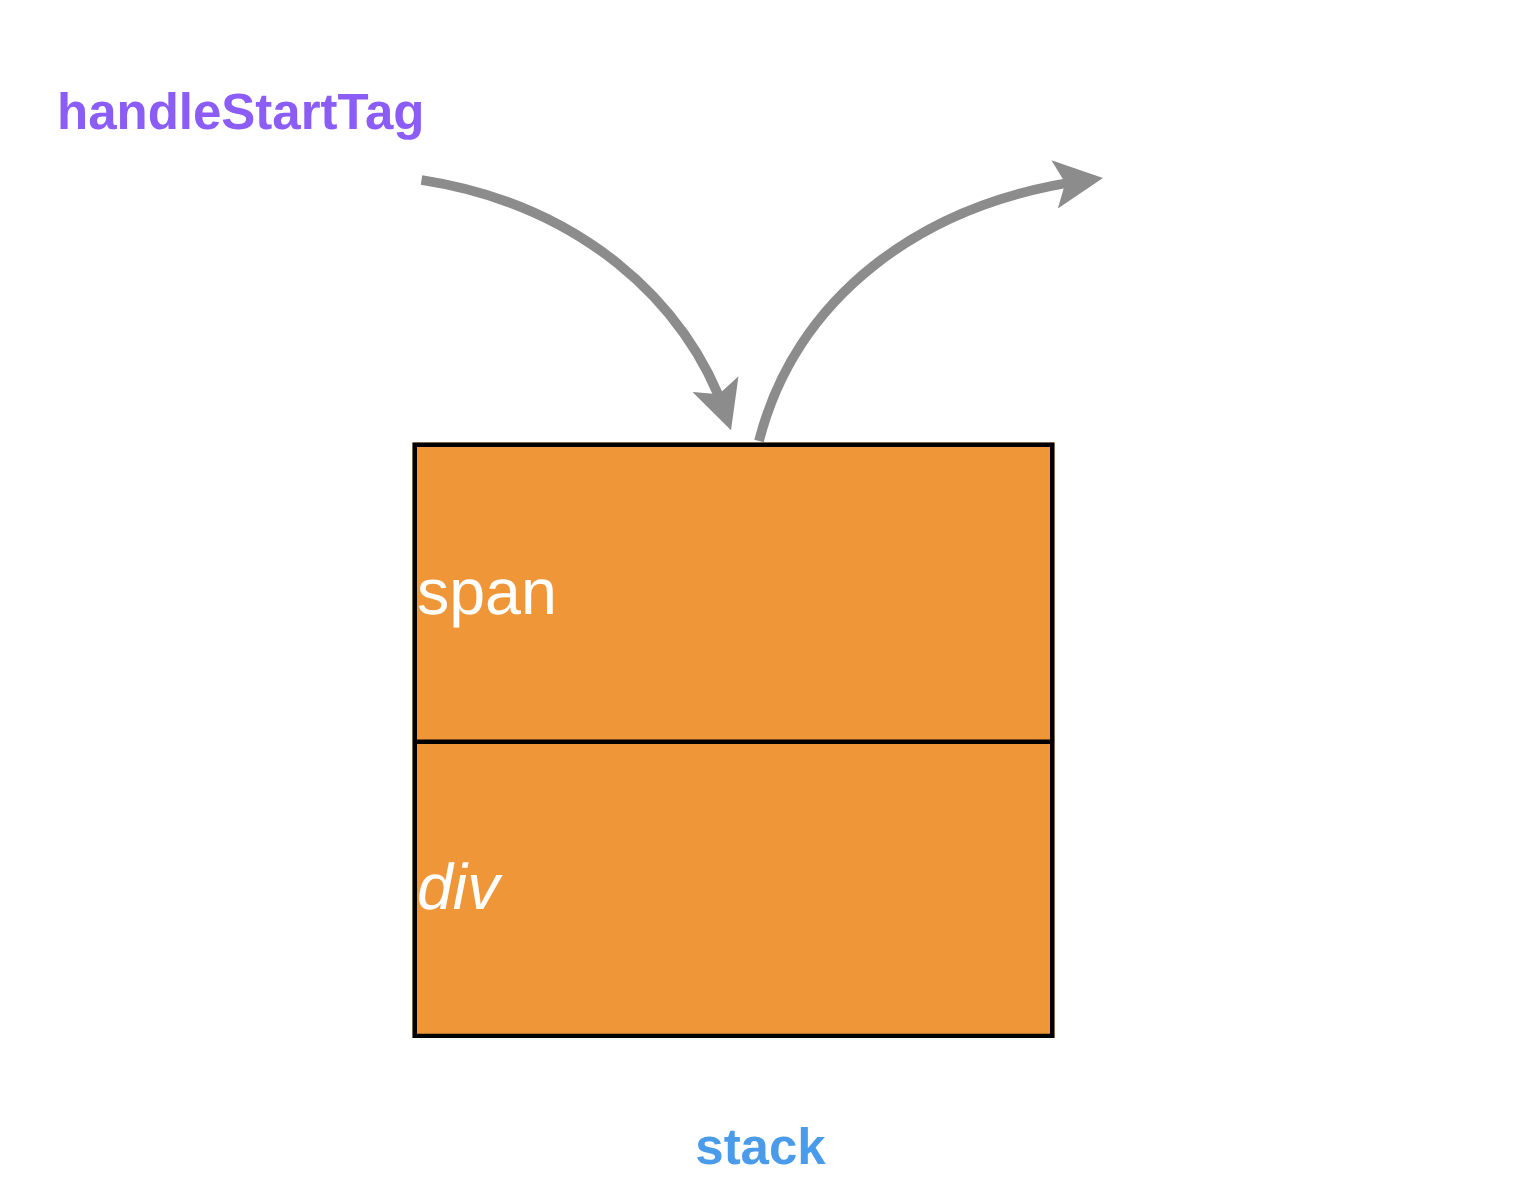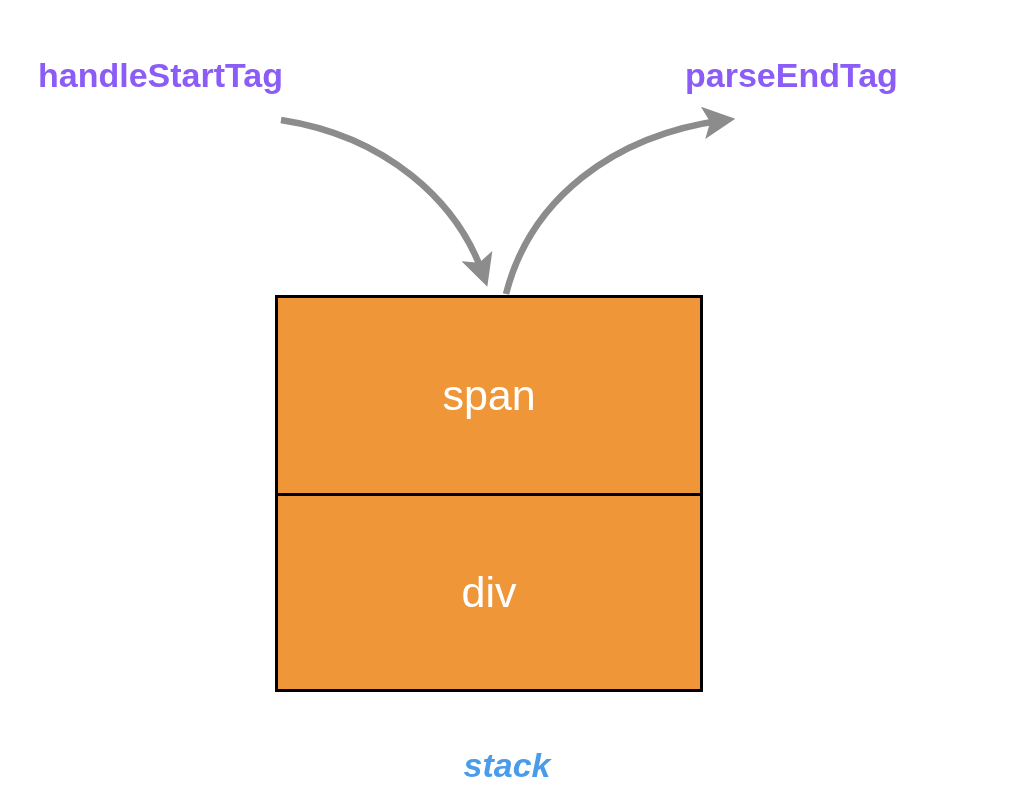--- a/index.html
+++ b/index.html
@@ -47,69 +47,68 @@
     border: 3px solid #000000;
     box-sizing: border-box;
     background: #ee9638;
     display: flex;
     flex-direction: column;
   }
   .stack-cell {
     background: #ee9638;
     display: flex;
     align-items: center;
-    justify-content: center;
+    justify-content: flex-start;
     color: #ffffff;
     font-family: "Liberation Sans", sans-serif;
     font-weight: normal;
     font-size: 43px;
     line-height: 1;
     box-sizing: border-box;
   }
   #stack-cell-span {
     height: 200px;
     border-bottom: 3px solid #000000;
   }
   #stack-cell-div {
     height: 194px;
+    font-style: italic;
   }
 
   
   #stack-caption {
     position: absolute;
     left: 0;
     top: 748px;
     width: 1014px;
     text-align: center;
     font-family: "Liberation Sans", sans-serif;
     font-weight: bold;
     font-size: 34px;
     line-height: 1;
     color: #4a9bea;
-    font-style: italic;
   }
 
   
   #arrow-layer {
     position: absolute;
     left: 0;
     top: 0;
     width: 1014px;
     height: 802px;
     pointer-events: none;
   }
 </style>
 </head>
 <body>
 
 <div id="canvas">
 
   <div class="fn-label" id="label-handle-start-tag">handleStartTag</div>
 
-  <div class="fn-label" id="label-parse-end-tag">parseEndTag</div>
 
   <svg id="arrow-layer" viewBox="0 0 1014 802">
     <defs>
       <marker id="ah-down" markerWidth="5" markerHeight="5" refX="3.4" refY="2.5" orient="auto" markerUnits="strokeWidth">
         <path d="M0,0 L5,2.5 L0,5 L1.1,2.5 Z" fill="#8c8c8c"></path>
       </marker>
       <marker id="ah-up" markerWidth="5" markerHeight="5" refX="3.4" refY="2.5" orient="auto" markerUnits="strokeWidth">
         <path d="M0,0 L5,2.5 L0,5 L1.1,2.5 Z" fill="#8c8c8c"></path>
       </marker>
     </defs>

